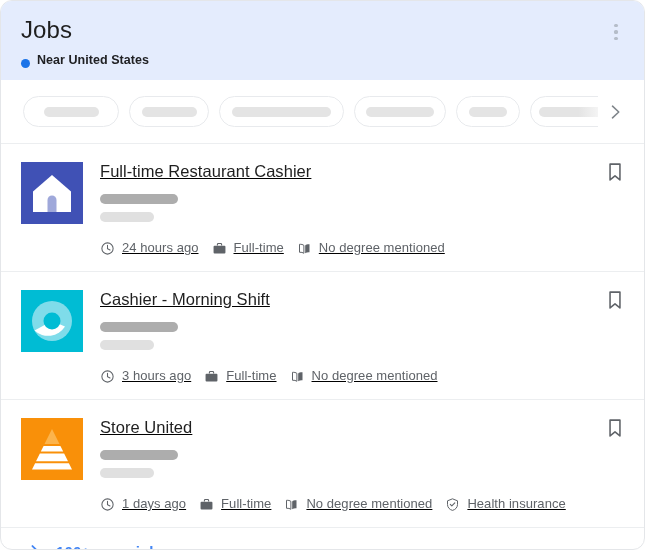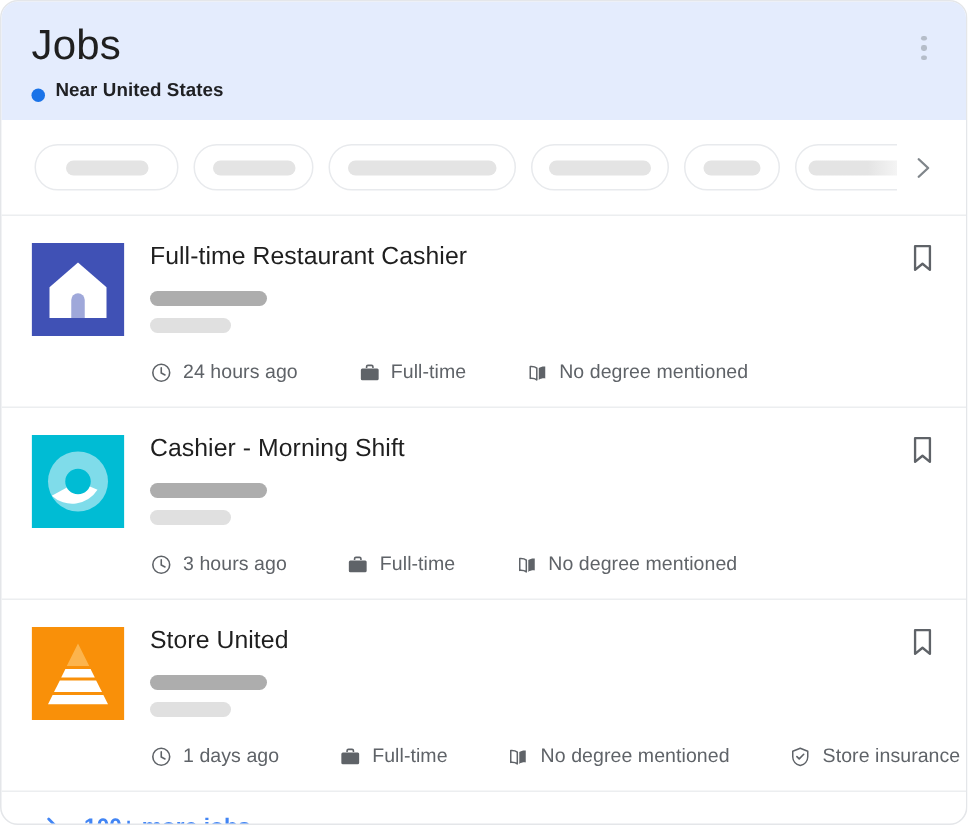--- a/index.html
+++ b/index.html
@@ -23,21 +23,21 @@
   }
 
   
   .header {
     position: relative;
     height: 79px;
     background: #e4ecfd;
     padding: 14px 20px 0 20px;
   }
   .header-title {
-    font-size: 28px;
+    font-size: 24px;
     line-height: 30px;
     font-weight: 400;
     color: #1f1f1f;
     letter-spacing: 0.1px;
   }
   .header-sub {
     display: flex;
     align-items: flex-end;
     gap: 7px;
     margin-top: 7px;
@@ -134,20 +134,21 @@
     flex: 0 0 auto;
     margin-top: 2px;
     position: relative;
     overflow: hidden;
   }
   .job-body {
     flex: 1 1 auto;
     padding-left: 17px;
     padding-top: 1px;
     min-width: 0;
+    text-decoration: underline;
   }
   .job-title {
     font-size: 16.5px;
     line-height: 21px;
     font-weight: 400;
     color: #1f1f1f;
     letter-spacing: 0.05px;
   }
   .skel {
     border-radius: 5px;
@@ -162,21 +163,21 @@
     width: 54px;
     height: 10px;
     background: #e0e0e0;
     margin-top: 8px;
   }
   .meta {
     display: flex;
     align-items: center;
     flex-wrap: nowrap;
     margin-top: 18px;
-    gap: 40px;
+    gap: 13px;
   }
   .meta-item {
     display: flex;
     align-items: center;
     gap: 7px;
     white-space: nowrap;
   }
   .meta-text {
     font-size: 13px;
     line-height: 16px;
@@ -371,21 +372,21 @@
                 <path d="M11 7 C9.3 5.6 6.8 5.1 4 5.3 V18 C6.8 17.8 9.3 18.3 11 19.6 Z" fill="none" stroke="#5f6368" stroke-width="1.6" stroke-linejoin="round"></path>
                 <path d="M13.1 7 C14.8 5.6 17.3 5.1 20 5.3 V18 C17.3 17.8 14.8 18.3 13.1 19.6 Z" fill="#5f6368"></path>
               </svg>
               <span class="meta-text">No degree mentioned</span>
             </div>
             <div class="meta-item">
               <svg class="meta-icon" viewBox="0 0 24 24">
                 <path d="M12 2.9 L20 6.1 V12 C20 16.7 16.6 20.3 12 21.4 C7.4 20.3 4 16.7 4 12 V6.1 Z" fill="none" stroke="#5f6368" stroke-width="1.6" stroke-linejoin="round"></path>
                 <path d="M8.4 11.8 L10.9 14.3 L15.7 9.4" fill="none" stroke="#5f6368" stroke-width="1.7" stroke-linecap="round" stroke-linejoin="round"></path>
               </svg>
-              <span class="meta-text">Store insurance</span>
+              <span class="meta-text">Health insurance</span>
             </div>
           </div>
         </div>
         <svg class="bookmark" viewBox="0 0 24 24">
           <path d="M6.6 3.4 H17.4 V20.6 L12 16.2 L6.6 20.6 Z" fill="none" stroke="#5f6368" stroke-width="1.7" stroke-linejoin="round"></path>
         </svg>
       </div>
     </div>
 
   <div class="more-row">

